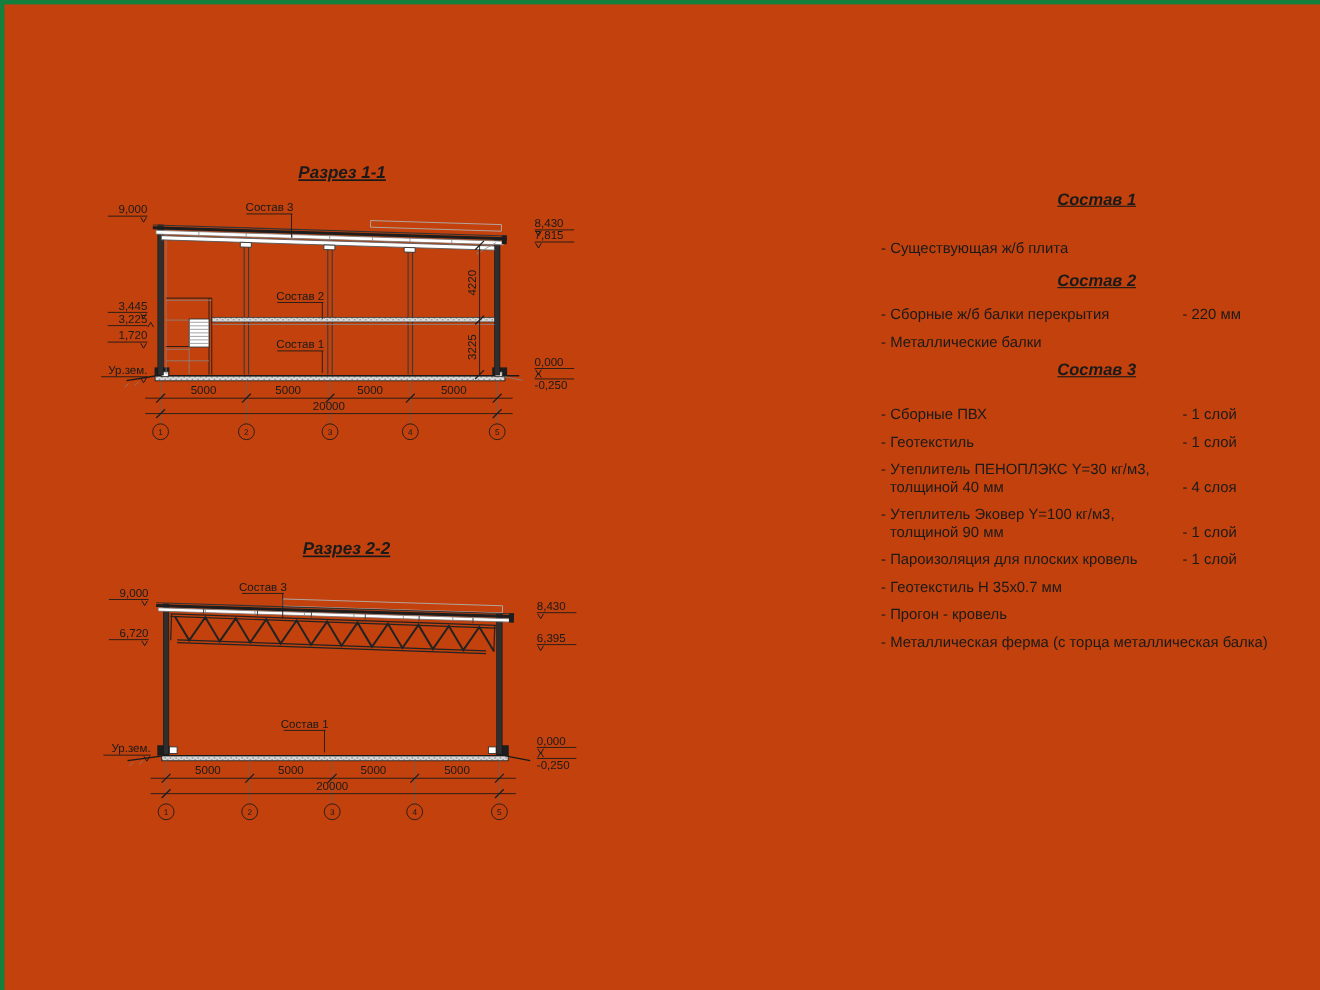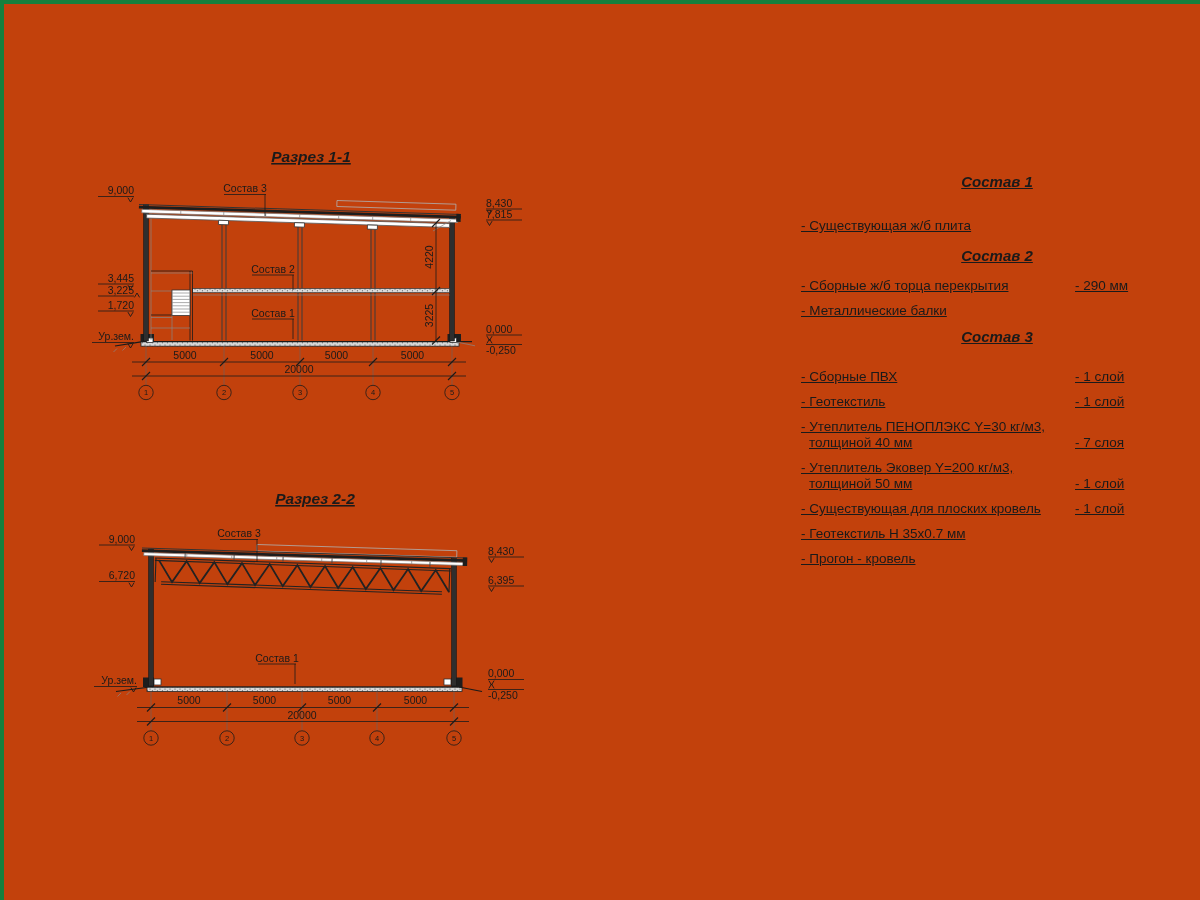--- a/index.html
+++ b/index.html
@@ -21,21 +21,21 @@
   .wall{fill:#2e2e2e;stroke:#111;stroke-width:0.5;}
   .wh{fill:#fff;stroke:#333;stroke-width:0.8;}
   .col{stroke:#3a3a3a;stroke-width:1;fill:none;}
   
   .legend{position:absolute;left:797px;top:169px;width:392px;}
   .legend-h{font-size:15px;font-style:italic;font-weight:bold;text-decoration:underline;text-align:center;margin:0 0 28px 0;}
   .sec1 .legend-h{margin-bottom:14px;}
   .sec2 .legend-h{margin-bottom:24px;}
   .legend-sec{margin-bottom:13px;}
   .sec1{margin-bottom:5px;}
-  .legend-row{display:flex;align-items:flex-end;margin-bottom:9px;font-size:13.5px;line-height:16px;text-decoration:underline;}
+  .legend-row{display:flex;align-items:flex-end;margin-bottom:9px;font-size:13.5px;line-height:16px;}
   .li-name{flex:1 1 auto;display:block;text-indent:-8px;padding-left:8px;}
   .li-val{flex:0 0 118px;}
 </style>
 </head>
 <body>
 
 <div class="page">
 
 <svg width="760" height="900" viewBox="0 0 760 900">
   <defs>
@@ -354,51 +354,54 @@
 <div class="legend">
       <div class="legend-sec sec0">
         <div class="legend-h">Состав 1</div>
         <div class="legend-row">
           <span class="li-name">- Существующая ж/б плита</span>
         </div>
       </div>
       <div class="legend-sec sec1">
         <div class="legend-h">Состав 2</div>
         <div class="legend-row">
-          <span class="li-name">- Сборные ж/б торца перекрытия</span>
-          <span class="li-val">- 290 мм</span>
+          <span class="li-name">- Сборные ж/б балки перекрытия</span>
+          <span class="li-val">- 220 мм</span>
         </div>
         <div class="legend-row">
           <span class="li-name">- Металлические балки</span>
         </div>
       </div>
       <div class="legend-sec sec2">
         <div class="legend-h">Состав 3</div>
         <div class="legend-row">
           <span class="li-name">- Сборные ПВХ</span>
           <span class="li-val">- 1 слой</span>
         </div>
         <div class="legend-row">
           <span class="li-name">- Геотекстиль</span>
           <span class="li-val">- 1 слой</span>
         </div>
         <div class="legend-row">
           <span class="li-name">- Утеплитель ПЕНОПЛЭКС Y=30 кг/м3, толщиной 40 мм</span>
-          <span class="li-val">- 7 слоя</span>
-        </div>
-        <div class="legend-row">
-          <span class="li-name">- Утеплитель Эковер Y=200 кг/м3, толщиной 50 мм</span>
+          <span class="li-val">- 4 слоя</span>
+        </div>
+        <div class="legend-row">
+          <span class="li-name">- Утеплитель Эковер Y=100 кг/м3, толщиной 90 мм</span>
           <span class="li-val">- 1 слой</span>
         </div>
         <div class="legend-row">
-          <span class="li-name">- Существующая для плоских кровель</span>
+          <span class="li-name">- Пароизоляция для плоских кровель</span>
           <span class="li-val">- 1 слой</span>
         </div>
         <div class="legend-row">
           <span class="li-name">- Геотекстиль Н 35х0.7 мм</span>
         </div>
         <div class="legend-row">
           <span class="li-name">- Прогон - кровель</span>
+        </div>
+        <div class="legend-row">
+          <span class="li-name">- Металлическая ферма (с торца металлическая балка)</span>
         </div>
       </div>
     </div>
 
 </div>
 
 </body></html>

